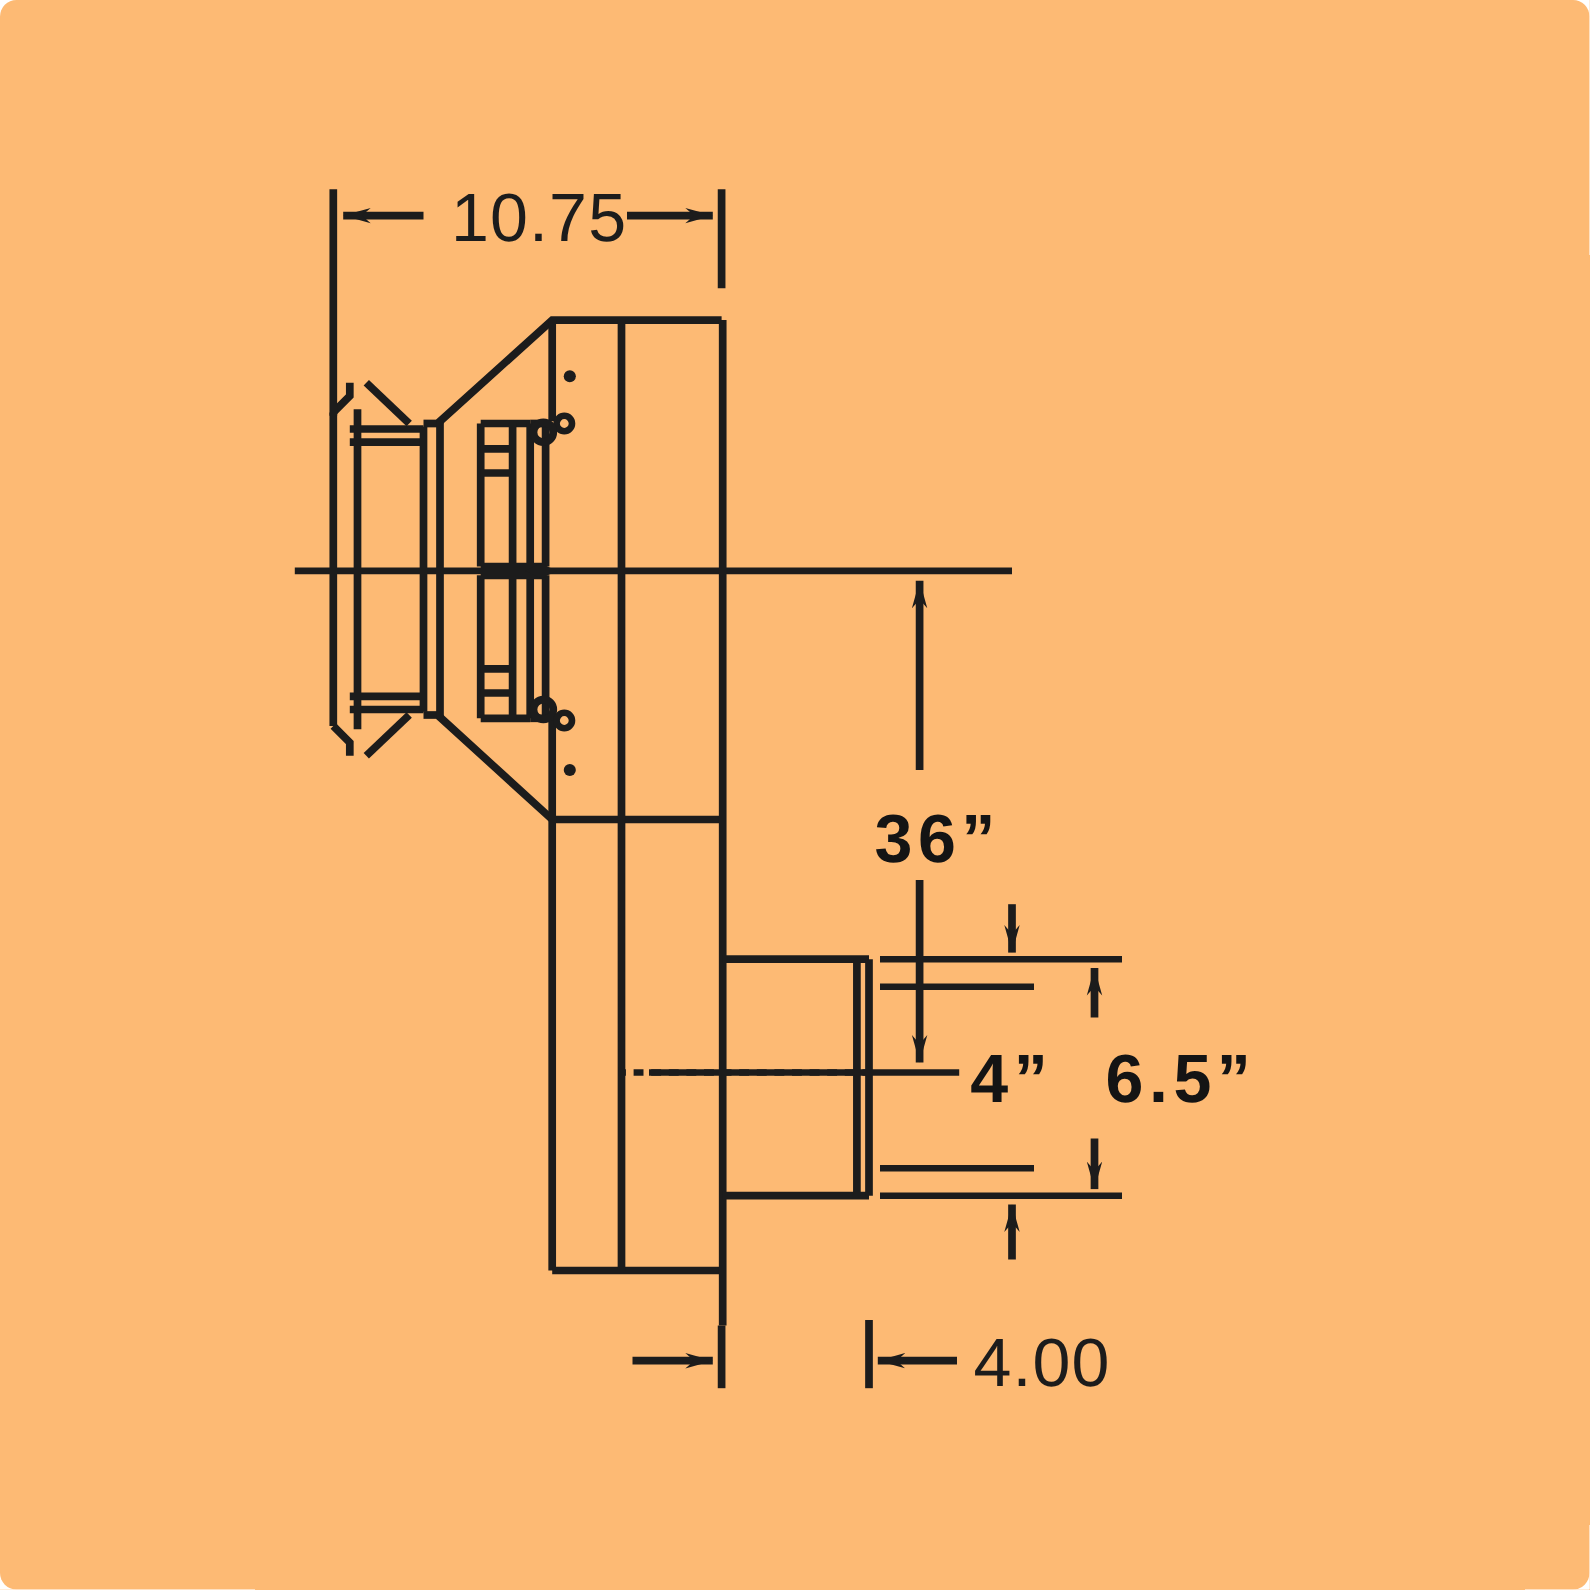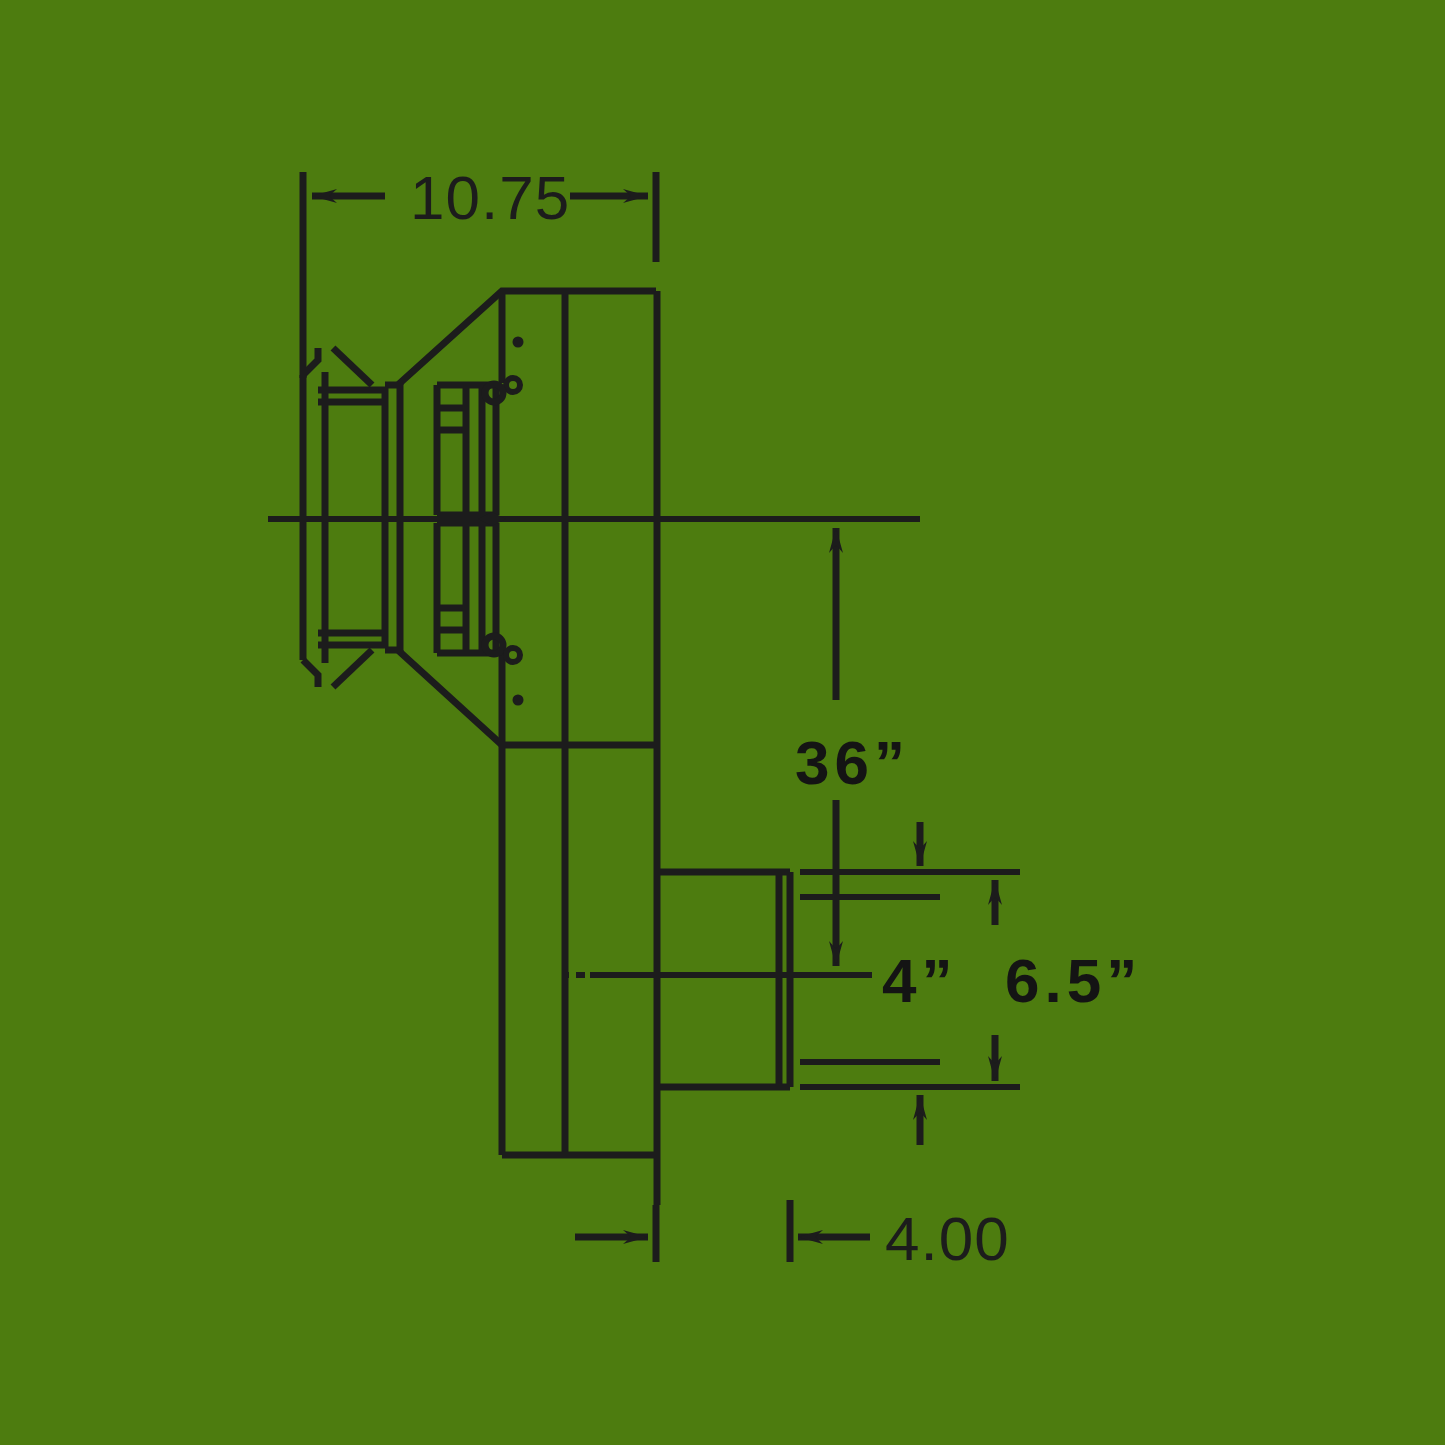--- a/index.html
+++ b/index.html
@@ -10,21 +10,22 @@
   body {
     width: 1445px;
     height: 1445px;
     font-family: "Liberation Sans", sans-serif;
     overflow: hidden;
   }
   #drawing-root {
     position: relative;
     width: 1445px;
     height: 1445px;
-    background: #4d7c0f;
+    background: #fdba74;
+    border-radius: 15px;
   }
   svg#drawing-canvas {
     position: absolute;
     left: 0;
     top: 0;
     width: 1445px;
     height: 1445px;
     display: block;
   }
   .dim-text {

